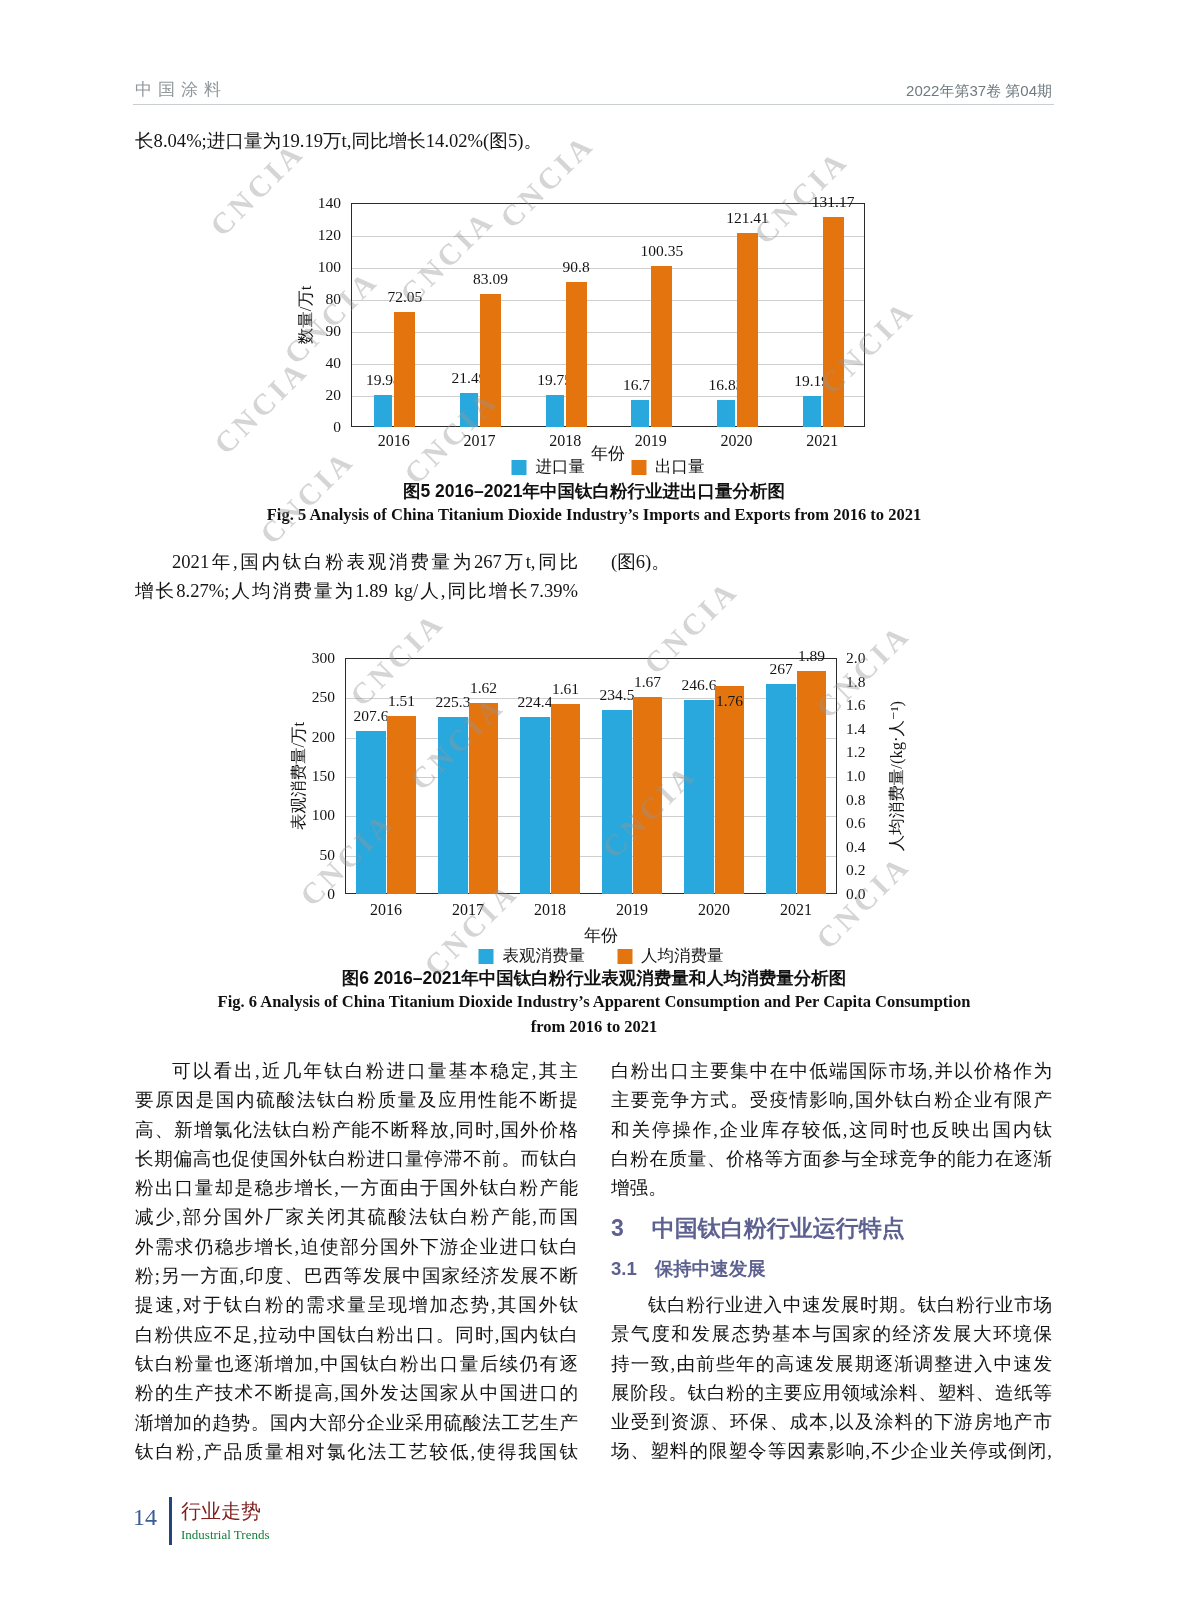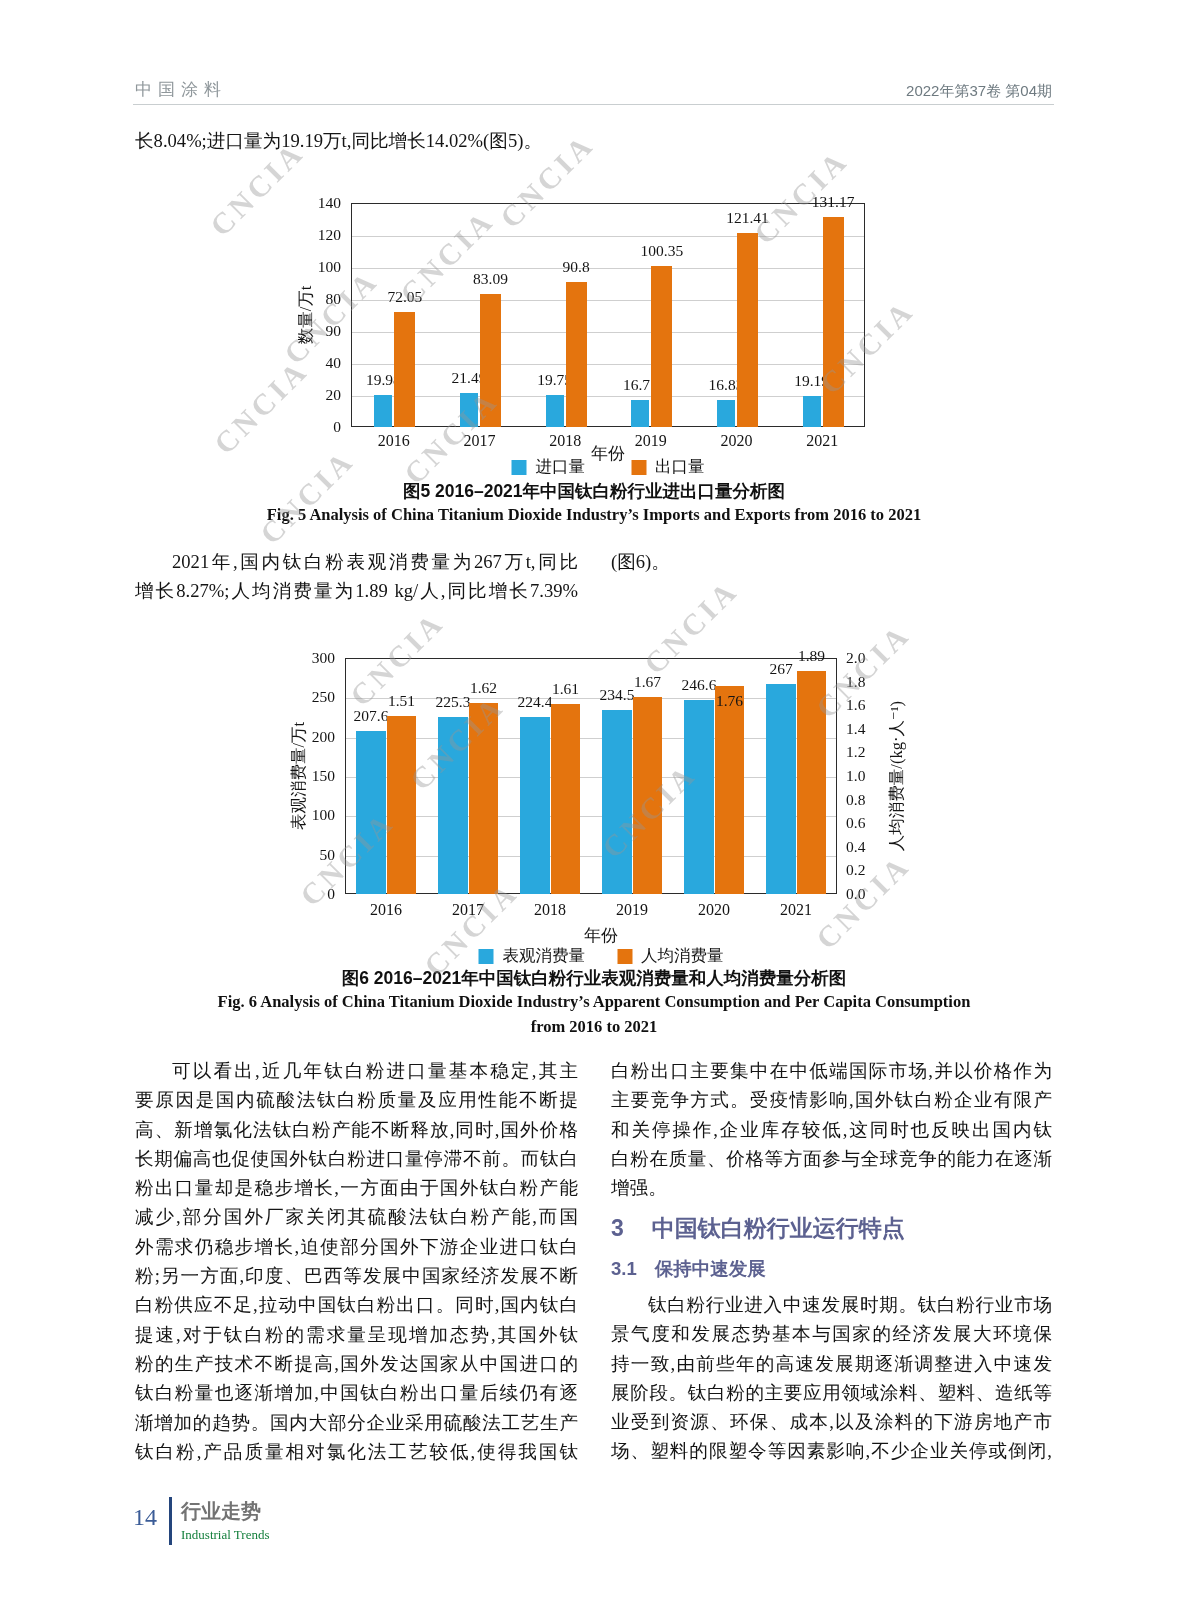--- a/index.html
+++ b/index.html
@@ -28,21 +28,21 @@
   .bar{position:absolute;}
   .bar-label{position:absolute;font-size:15.5px;color:#141414;text-align:center;line-height:18px;}
   .axis-label{position:absolute;font-size:16.5px;color:#141414;text-align:center;
               transform:rotate(-90deg);transform-origin:center;}
   .xaxis-title{position:absolute;font-size:17px;color:#141414;text-align:center;}
   .legend{position:absolute;display:flex;align-items:center;transform:translateX(-50%);}
   .legend-item{display:flex;align-items:center;font-size:16.5px;color:#141414;}
   .legend-swatch{width:15px;height:15px;margin-right:9px;display:inline-block;}
   .footer-num{font-size:24px;color:#3b5c97;}
   .footer-bar{width:3px;background:#24457c;}
-  .footer-zh{font-family:"Liberation Sans",sans-serif;font-weight:700;font-size:20px;color:#737373;}
+  .footer-zh{font-family:"Liberation Sans",sans-serif;font-weight:400;font-size:20px;color:#7f1d1d;}
   .footer-en{font-weight:400;font-size:13px;color:#15803d;}
 </style>
 </head>
 <body>
 
 <div class="page" id="page">
 
   <div class="abs hdr-left" style="left:135px;top:78px;">中国涂料</div>
   <div class="abs hdr-right" style="right:135px;top:82px;">2022年第37卷  第04期</div>
   <div class="abs hdr-rule" style="left:133px;top:104px;width:921px;"></div>
@@ -193,24 +193,24 @@
 
   <div class="abs" id="left-col" style="left:135px;top:1056px;width:443px;">
       <div class="line indent">可以看出,近几年钛白粉进口量基本稳定,其主</div>
       <div class="line">要原因是国内硫酸法钛白粉质量及应用性能不断提</div>
       <div class="line">高、新增氯化法钛白粉产能不断释放,同时,国外价格</div>
       <div class="line">长期偏高也促使国外钛白粉进口量停滞不前。而钛白</div>
       <div class="line">粉出口量却是稳步增长,一方面由于国外钛白粉产能</div>
       <div class="line">减少,部分国外厂家关闭其硫酸法钛白粉产能,而国</div>
       <div class="line">外需求仍稳步增长,迫使部分国外下游企业进口钛白</div>
       <div class="line">粉;另一方面,印度、巴西等发展中国家经济发展不断</div>
+      <div class="line">提速,对于钛白粉的需求量呈现增加态势,其国外钛</div>
       <div class="line">白粉供应不足,拉动中国钛白粉出口。同时,国内钛白</div>
-      <div class="line">提速,对于钛白粉的需求量呈现增加态势,其国外钛</div>
+      <div class="line">钛白粉量也逐渐增加,中国钛白粉出口量后续仍有逐</div>
       <div class="line">粉的生产技术不断提高,国外发达国家从中国进口的</div>
-      <div class="line">钛白粉量也逐渐增加,中国钛白粉出口量后续仍有逐</div>
       <div class="line">渐增加的趋势。国内大部分企业采用硫酸法工艺生产</div>
       <div class="line">钛白粉,产品质量相对氯化法工艺较低,使得我国钛</div>
     </div>
   <div class="abs" id="right-col-top" style="left:611px;top:1056px;width:441px;">
       <div class="line">白粉出口主要集中在中低端国际市场,并以价格作为</div>
       <div class="line">主要竞争方式。受疫情影响,国外钛白粉企业有限产</div>
       <div class="line">和关停操作,企业库存较低,这同时也反映出国内钛</div>
       <div class="line">白粉在质量、价格等方面参与全球竞争的能力在逐渐</div>
       <div class="line nojust">增强。</div>
     </div>

